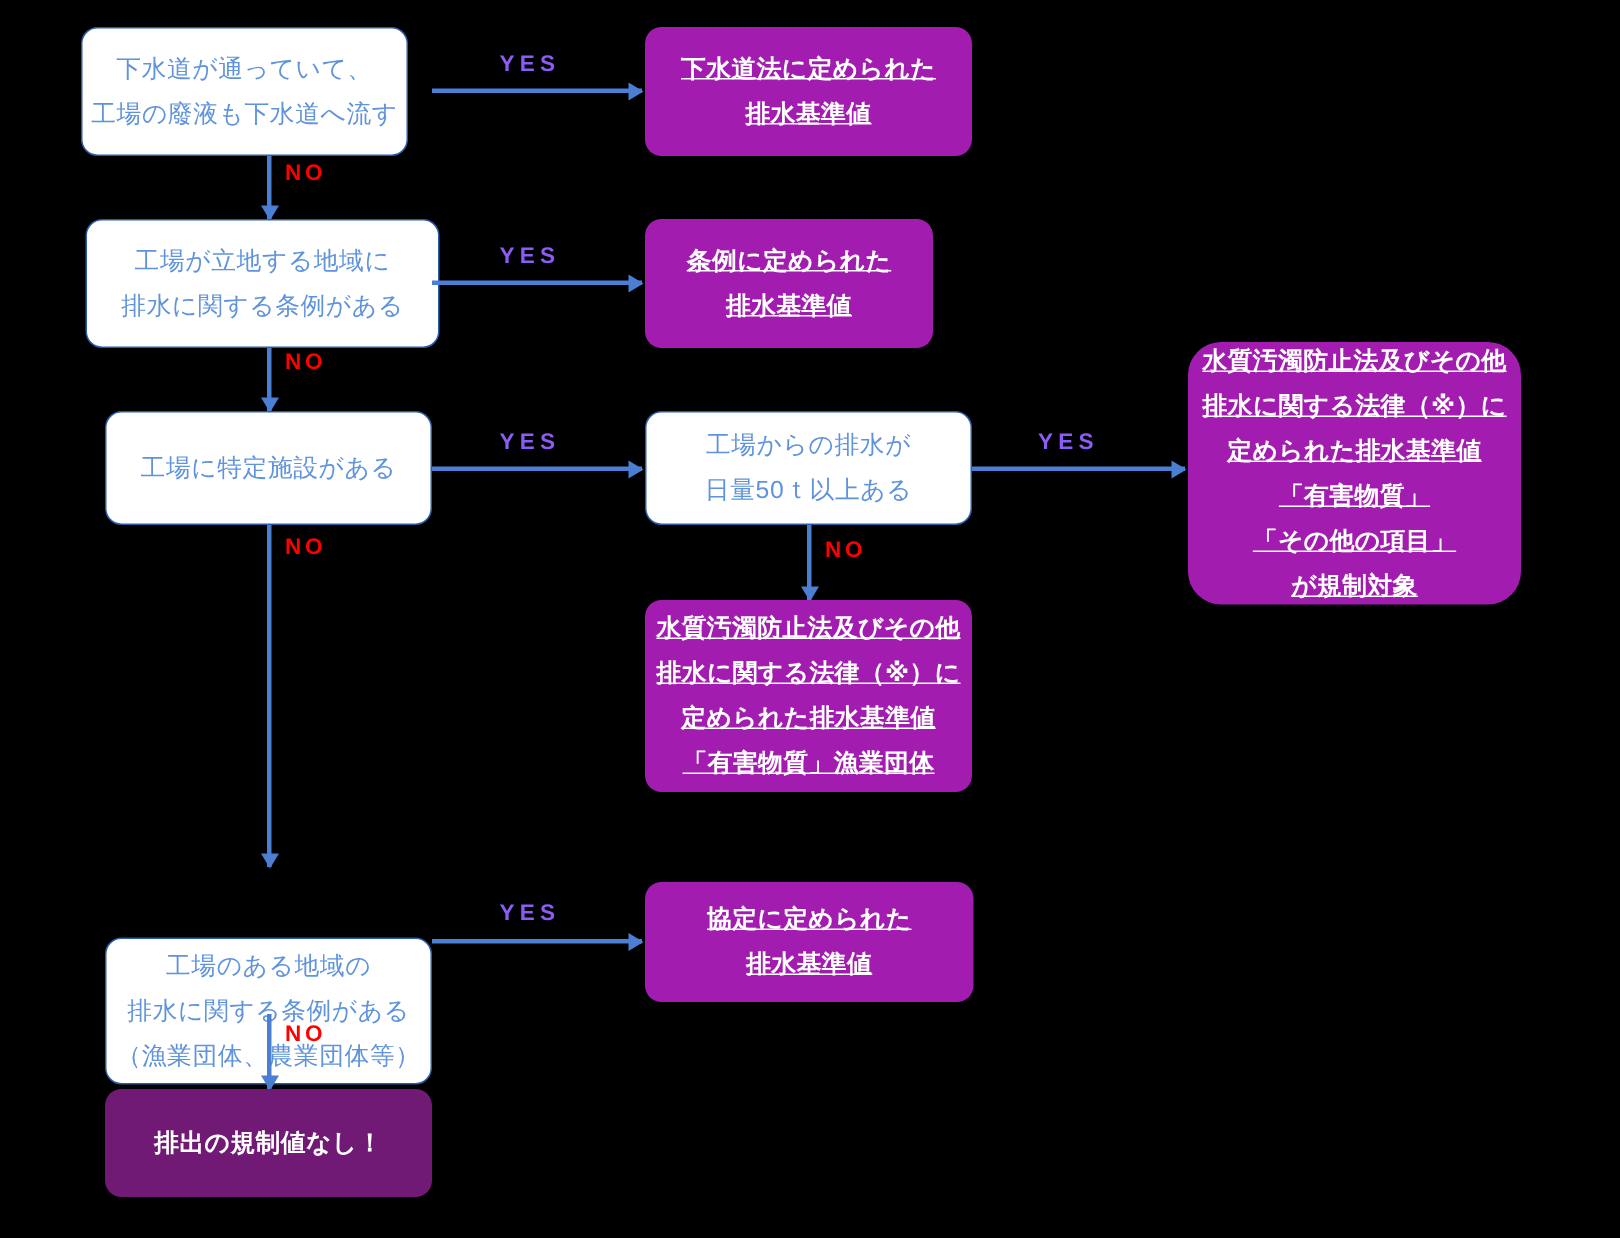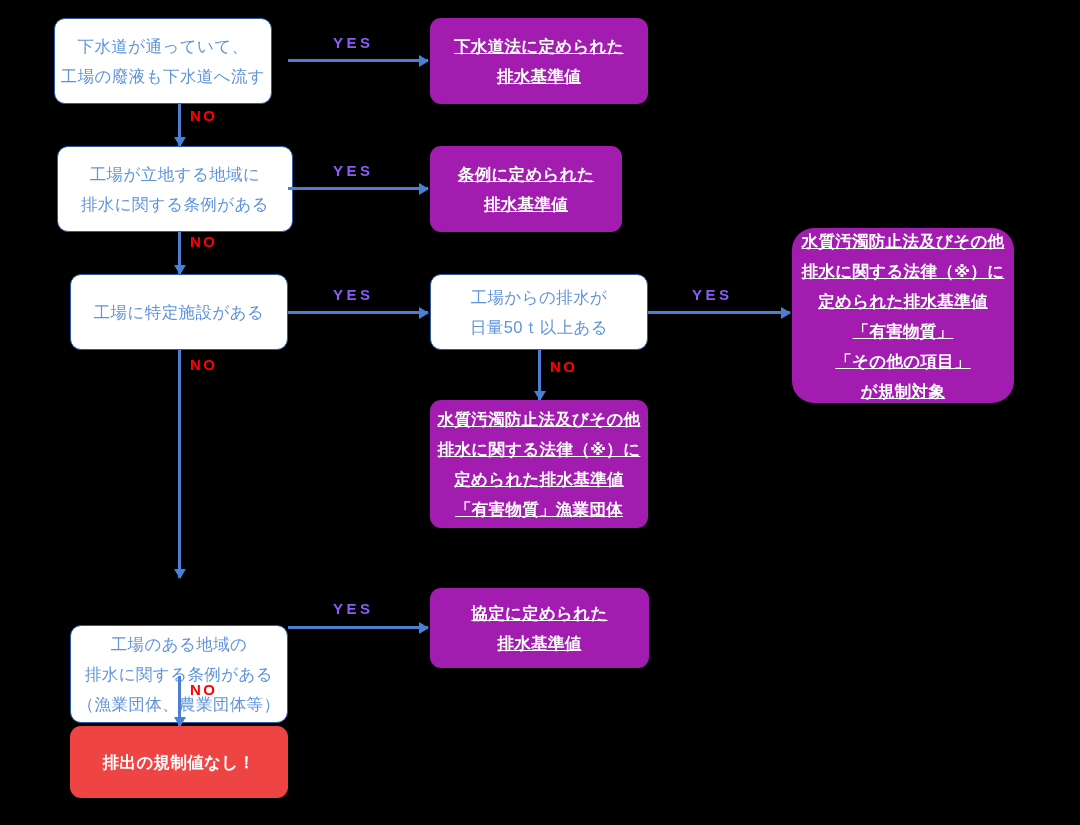--- a/index.html
+++ b/index.html
@@ -53,21 +53,21 @@
     letter-spacing: 0.3px;
     white-space: nowrap;
     font-weight: 700;
   }
 
   .node-blue.big {
     border-radius: 22px;
   }
 
   .node-pink {
-    background: #ef4444;
+    background: #701a75;
     border-radius: 11px;
     color: #ffffff;
   }
   .node-pink .line {
     font-size: 16.5px;
     line-height: 30px;
     letter-spacing: 0.3px;
     white-space: nowrap;
     font-weight: 700;
   }

